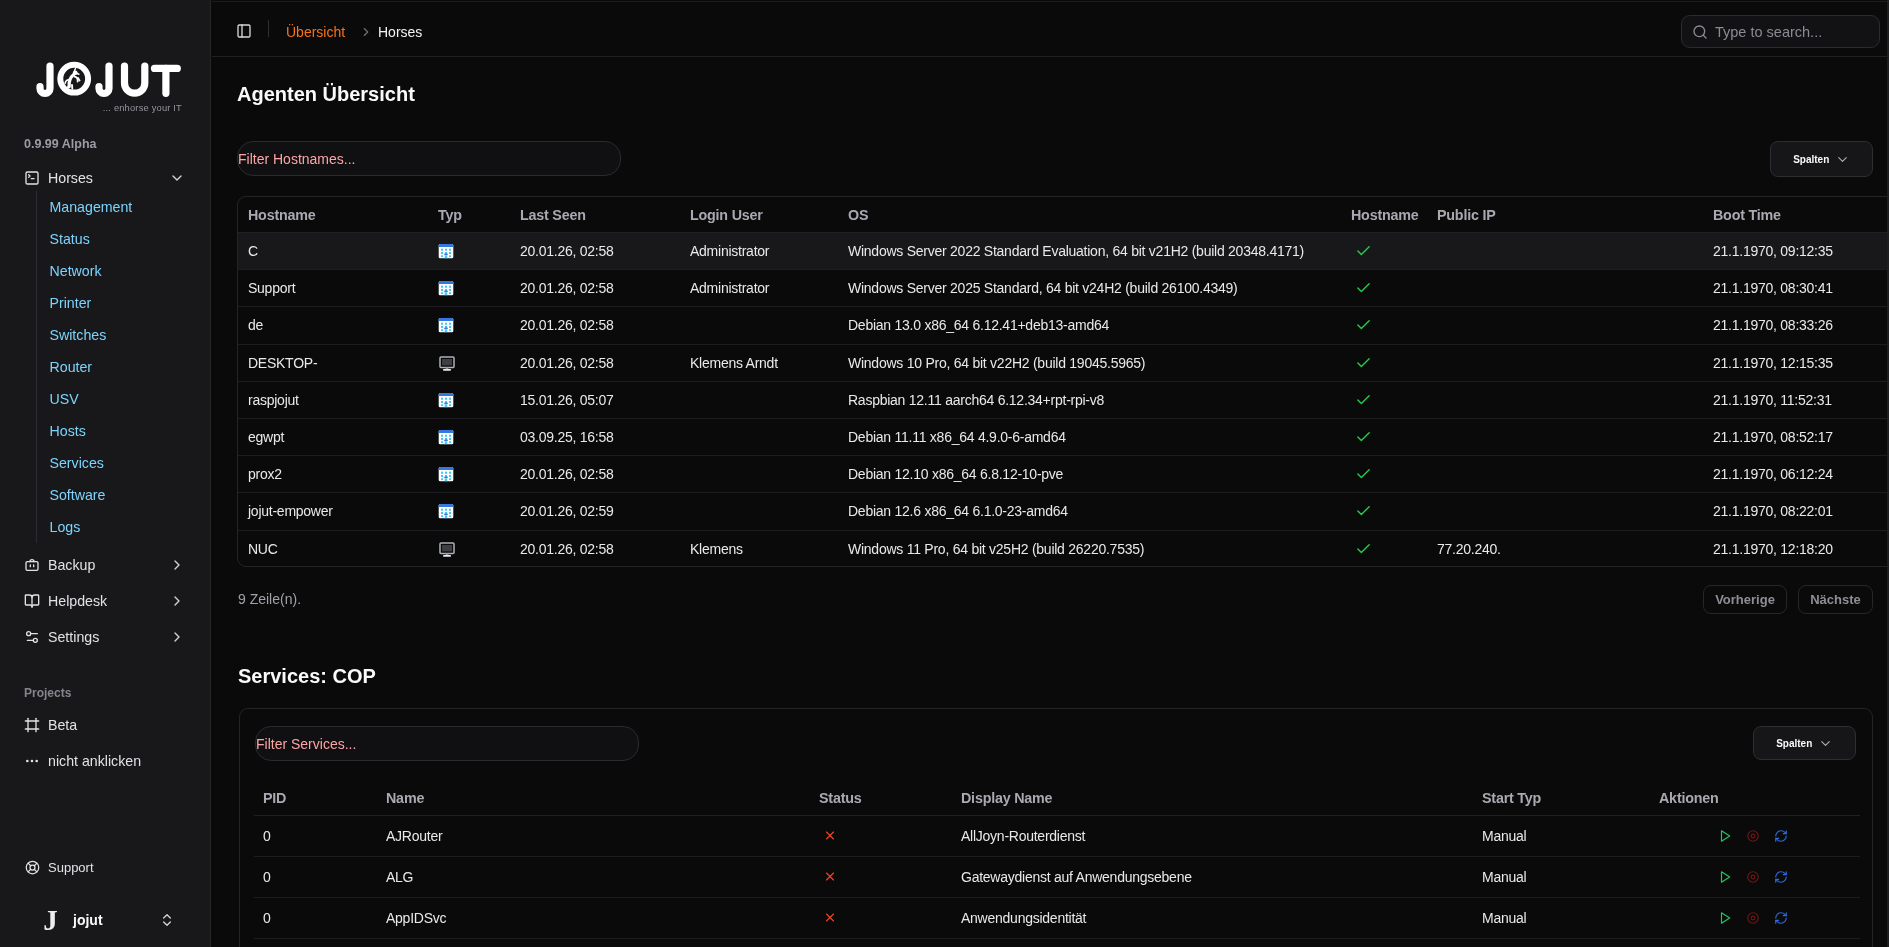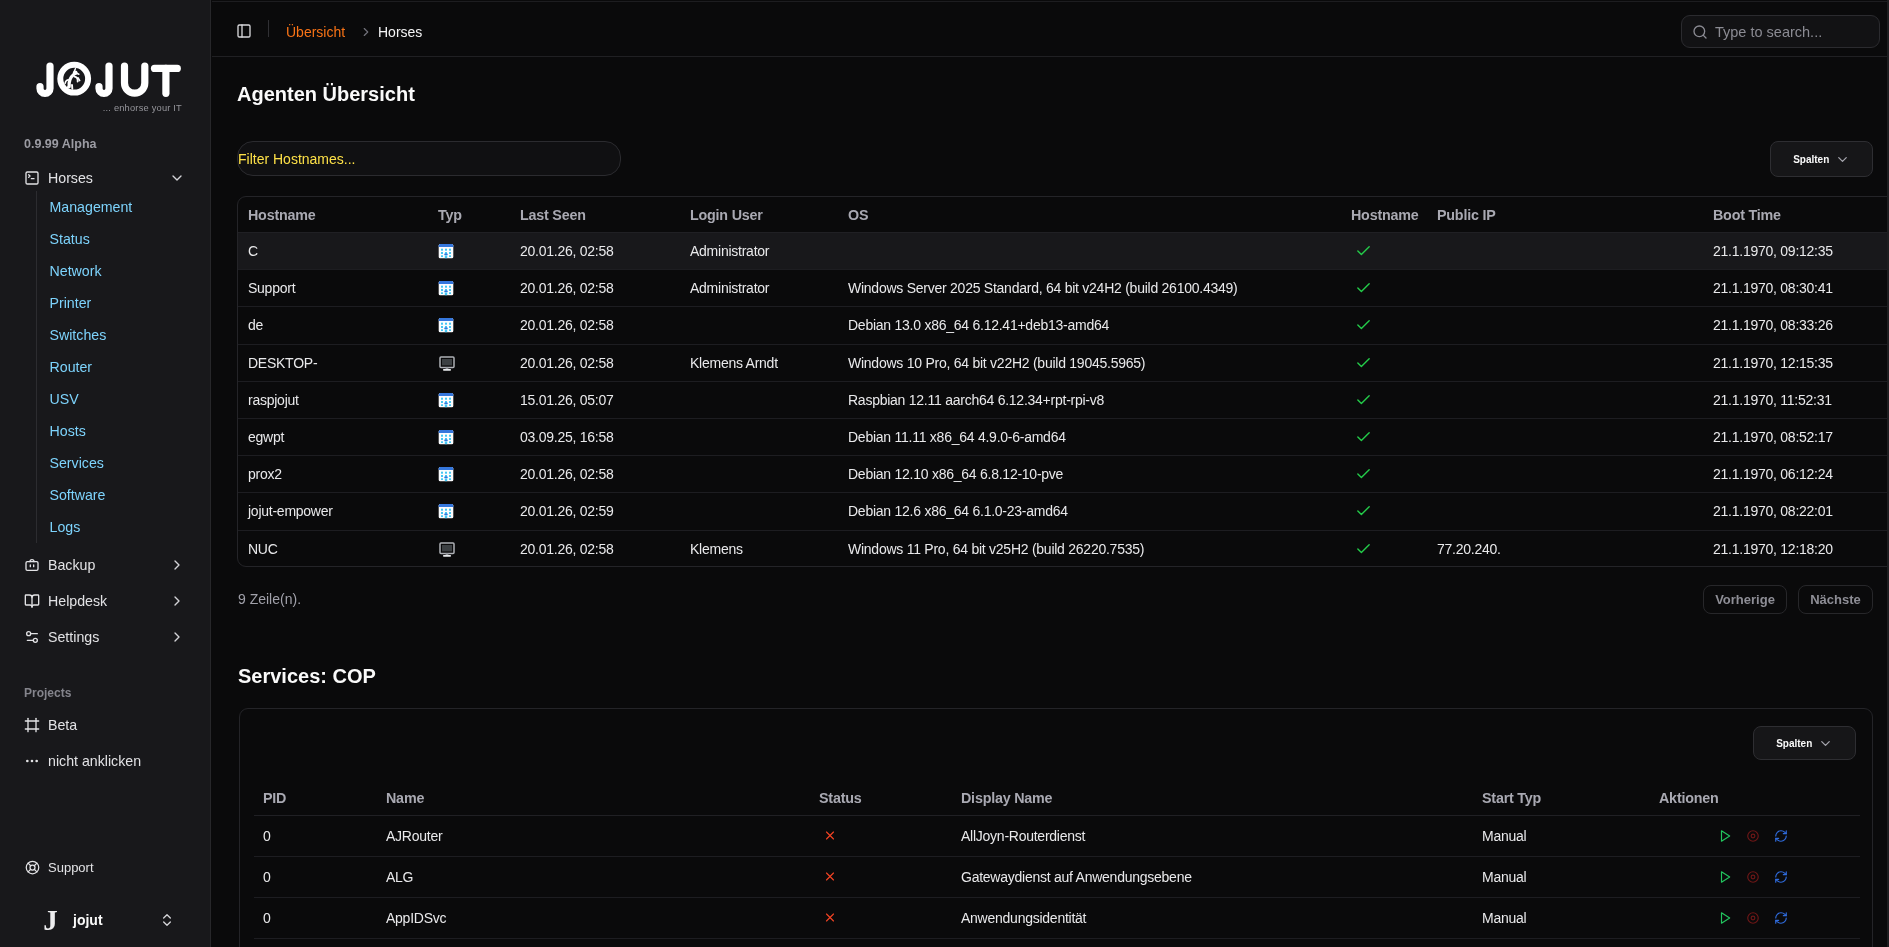--- a/index.html
+++ b/index.html
@@ -21,21 +21,21 @@
 .topbar { position:absolute; left:0; top:0; width:1677px; height:57px; border-bottom:1px solid #202023; }
 .tgl { position:absolute; left:24px; top:23px; color:#d8d8dc; }
 .vsep { position:absolute; left:56px; top:20px; width:1px; height:17px; background:#303034; }
 .bc1 { position:absolute; left:74px; top:24px; font-size:14px; color:#f97316; }
 .bcchev { position:absolute; left:147px; top:25px; color:#71717a; }
 .bc2 { position:absolute; left:166px; top:24px; font-size:14px; color:#f4f4f5; }
 .search { position:absolute; left:1469px; top:15px; width:199px; height:33px; border:1px solid #2b2b2f; border-radius:9px; background:#121214; display:flex; align-items:center; }
 .search .mag { margin:0 7px 0 10px; color:#8b8b93; }
 .search .ph { color:#8b8b93; font-size:14.5px; }
 h1.pagetitle { position:absolute; left:25px; top:83px; font-size:20px; font-weight:bold; color:#fafafa; }
-.finput { position:absolute; height:35px; border:1px solid #2b2b2f; border-radius:16px; background:#101012; display:flex; align-items:center; color:#fde047; font-size:14px; }
+.finput { position:absolute; height:35px; border:1px solid #2b2b2f; border-radius:16px; background:#101012; display:flex; align-items:center; color:#fca5a5; font-size:14px; }
 .btn { position:absolute; border:1px solid #2e2e32; border-radius:8px; background:#161618; display:flex; align-items:center; justify-content:center; color:#fafafa; font-size:10px; font-weight:bold; }
 
 .tbl1 { position:absolute; left:25px; top:196px; width:1804px; height:371px; border:1px solid #242428; border-radius:9px; overflow:hidden; }
 .tbl1 .hrow { position:relative; height:36px; border-bottom:1px solid #202024; }
 .tbl1 .drow { position:relative; height:37.2px; border-bottom:1px solid #1d1d21; }
 .tbl1 .drow.sel { background:#18181b; }
 .cell { position:absolute; top:50%; transform:translateY(-50%); white-space:nowrap; font-size:14px; letter-spacing:-0.25px; color:#e9e9eb; }
 .hcell { position:absolute; top:50%; transform:translateY(-50%); white-space:nowrap; font-size:14.3px; letter-spacing:-0.2px; color:#a9a9b2; font-weight:600; }
 .rowcount { position:absolute; left:26px; top:591px; font-size:14px; color:#a1a1aa; }
 .pgbtn { position:absolute; top:585px; height:29px; border:1px solid #27272a; border-radius:8px; background:transparent; display:flex; align-items:center; justify-content:center; color:#8e8e96; font-size:13px; font-weight:bold; }
@@ -224,20 +224,21 @@
               <rect x="11" y="9" width="2" height="2"></rect>
               <rect x="3" y="12.3" width="2" height="1.7"></rect>
               <rect x="11" y="12.3" width="2" height="1.7"></rect>
             </g>
             <rect x="6.3" y="10.6" width="3.4" height="1.5" fill="#3577dd"></rect>
             <rect x="6.8" y="12.4" width="2.4" height="2.8" fill="#44c6f2"></rect>
           </svg>
         </div>
         <div class="cell" style="left:282px;">20.01.26, 02:58</div>
         <div class="cell" style="left:452px;">Administrator</div>
+        <div class="cell" style="left:610px;">Windows Server 2022 Standard Evaluation, 64 bit v21H2 (build 20348.4171)</div>
         <div class="cell" style="left:1117px; height:17px;"><svg class="lucide" style="color:#23cb49;" width="17" height="17" viewBox="0 0 24 24" stroke-width="3.6">
             <path d="M20 6 9 17l-5-5"></path>
           </svg></div>
         <div class="cell" style="left:1199px;"></div>
         <div class="cell" style="left:1475px;">21.1.1970, 09:12:35</div>
       </div>
       <div class="drow">
         <div class="cell" style="left:10px;">Support</div>
         <div class="cell" style="left:200px; height:18px; display:flex; align-items:center;">
           <svg width="16" height="16" viewBox="0 0 16 16">
@@ -450,20 +451,21 @@
         <div class="cell" style="left:1475px;">21.1.1970, 12:18:20</div>
       </div>
     </div>
 
   <div class="rowcount">9 Zeile(n).</div>
   <div class="pgbtn" style="left:1491px; width:84px;">Vorherige</div>
   <div class="pgbtn" style="left:1586px; width:75px;">Nächste</div>
 
   <h2 class="sectitle">Services: COP</h2>
   <div class="card2">
+    <div class="finput" style="left:15px; top:17px; width:384px;">Filter Services...</div>
     <div class="btn" style="left:1513px; top:17px; width:103px; height:34px;">Spalten&nbsp;&nbsp;<svg class="lucide" style="color:#a6a6ae;" width="15" height="15" viewBox="0 0 24 24">
           <path d="m6 9 6 6 6-6"></path>
         </svg></div>
     <div class="hrow2">
       <div class="hcell" style="left:9px;">PID</div>
       <div class="hcell" style="left:132px;">Name</div>
       <div class="hcell" style="left:565px;">Status</div>
       <div class="hcell" style="left:707px;">Display Name</div>
       <div class="hcell" style="left:1228px;">Start Typ</div>
       <div class="hcell" style="left:1405px;">Aktionen</div>

